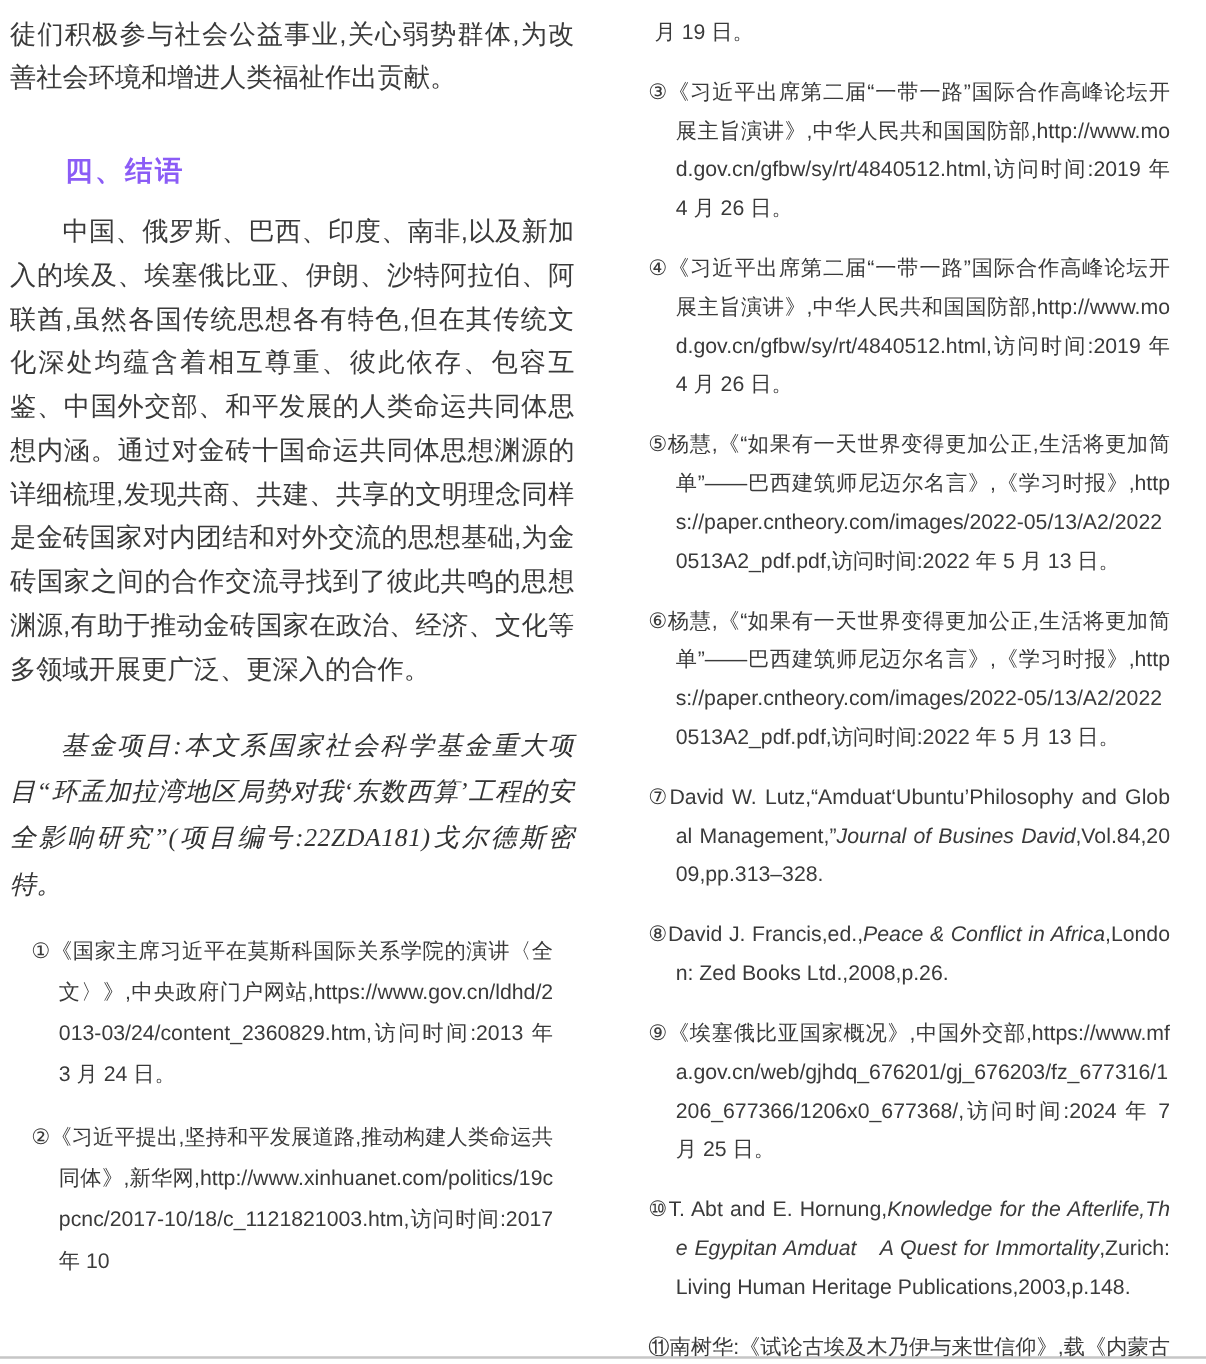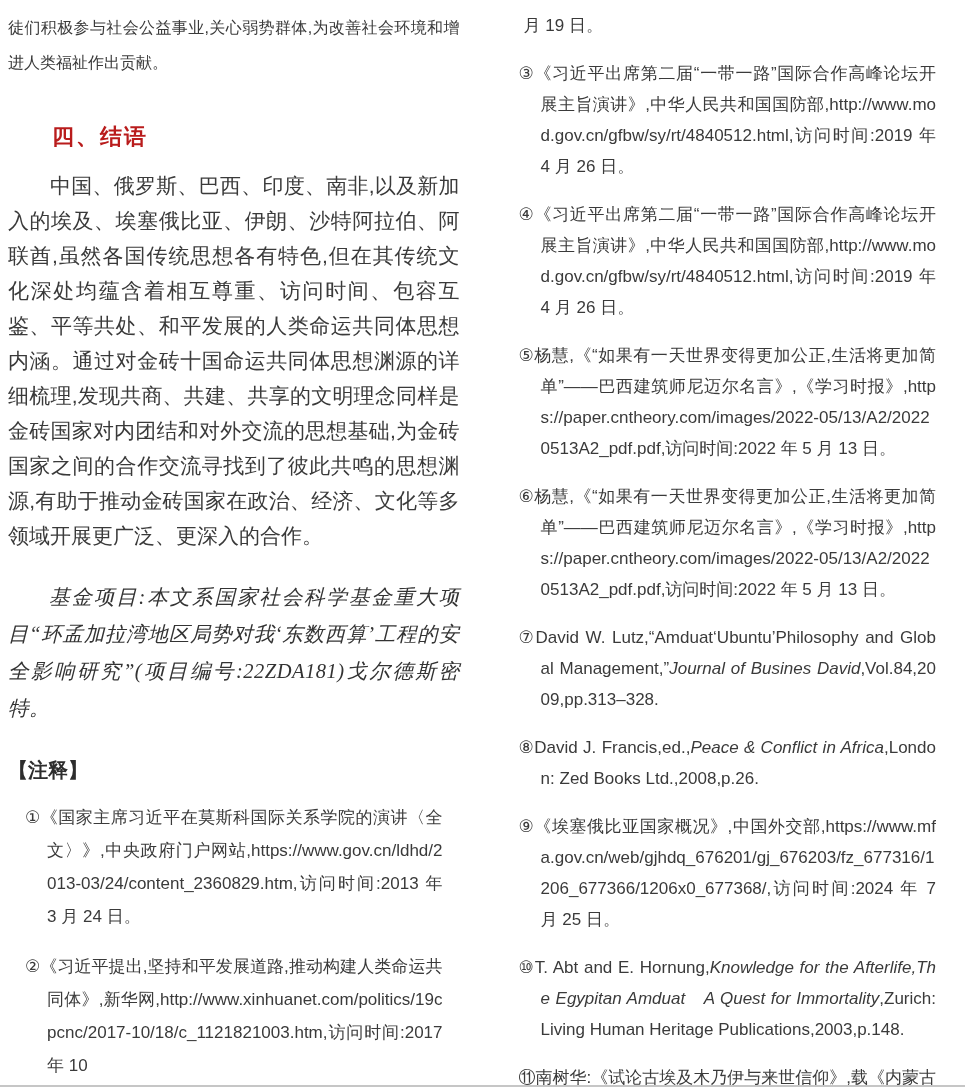--- a/index.html
+++ b/index.html
@@ -12,27 +12,27 @@
     font-family:"Liberation Sans","DejaVu Sans",sans-serif;
     padding:10px 12px 0 8px;
     overflow:hidden;
   }
   .columns { display:flex; gap:42px; }
   .col { flex:1 1 0; min-width:0; }
 
   
   .cont-para {
     margin:0;
-    font-size:16px; line-height:35px;
+    font-size:21px; line-height:35px;
     text-align:justify; color:#3a3a3a;
   }
   .section-heading {
     margin:42px 0 0 0;
     font-size:22px; font-weight:bold;
-    color:#b91c1c;
+    color:#8b5cf6;
     text-indent:2em;
     letter-spacing:2px;
   }
   .conclusion {
     margin:16px 0 0 0;
     font-size:21px; line-height:35px;
     text-align:justify; text-indent:2em;
     color:#3a3a3a;
   }
   .funding {
@@ -83,25 +83,24 @@
 <body>
 
 <div class="page">
   <div class="columns">
 
     <div class="col col-left">
       <p class="cont-para">徒们积极参与社会公益事业,关心弱势群体,为改善社会环境和增进人类福祉作出贡献。</p>
 
       <h2 class="section-heading">四、结语</h2>
 
-      <p class="conclusion">中国、俄罗斯、巴西、印度、南非,以及新加入的埃及、埃塞俄比亚、伊朗、沙特阿拉伯、阿联酋,虽然各国传统思想各有特色,但在其传统文化深处均蕴含着相互尊重、访问时间、包容互鉴、平等共处、和平发展的人类命运共同体思想内涵。通过对金砖十国命运共同体思想渊源的详细梳理,发现共商、共建、共享的文明理念同样是金砖国家对内团结和对外交流的思想基础,为金砖国家之间的合作交流寻找到了彼此共鸣的思想渊源,有助于推动金砖国家在政治、经济、文化等多领域开展更广泛、更深入的合作。</p>
+      <p class="conclusion">中国、俄罗斯、巴西、印度、南非,以及新加入的埃及、埃塞俄比亚、伊朗、沙特阿拉伯、阿联酋,虽然各国传统思想各有特色,但在其传统文化深处均蕴含着相互尊重、彼此依存、包容互鉴、中国外交部、和平发展的人类命运共同体思想内涵。通过对金砖十国命运共同体思想渊源的详细梳理,发现共商、共建、共享的文明理念同样是金砖国家对内团结和对外交流的思想基础,为金砖国家之间的合作交流寻找到了彼此共鸣的思想渊源,有助于推动金砖国家在政治、经济、文化等多领域开展更广泛、更深入的合作。</p>
 
       <p class="funding">基金项目:本文系国家社会科学基金重大项目“环孟加拉湾地区局势对我‘东数西算’工程的安全影响研究”(项目编号:22ZDA181)戈尔德斯密特。</p>
 
-      <h3 class="notes-heading">【注释】</h3>
 
       <div>
           <p class="note"><span class="note-marker">①</span><span>《国家主席习近平在莫斯科国际关系学院的演讲〈全文〉》,中央政府门户网站,https://www.gov.cn/ldhd/2013-03/24/content_2360829.htm,访问时间:2013 年 3 月 24 日。</span></p>
           <p class="note"><span class="note-marker">②</span><span>《习近平提出,坚持和平发展道路,推动构建人类命运共同体》,新华网,http://www.xinhuanet.com/politics/19cpcnc/2017-10/18/c_1121821003.htm,访问时间:2017 年 10</span></p>
         </div>
     </div>
 
     <div class="col col-right">
       <p class="cont-line">月 19 日。</p>
 

